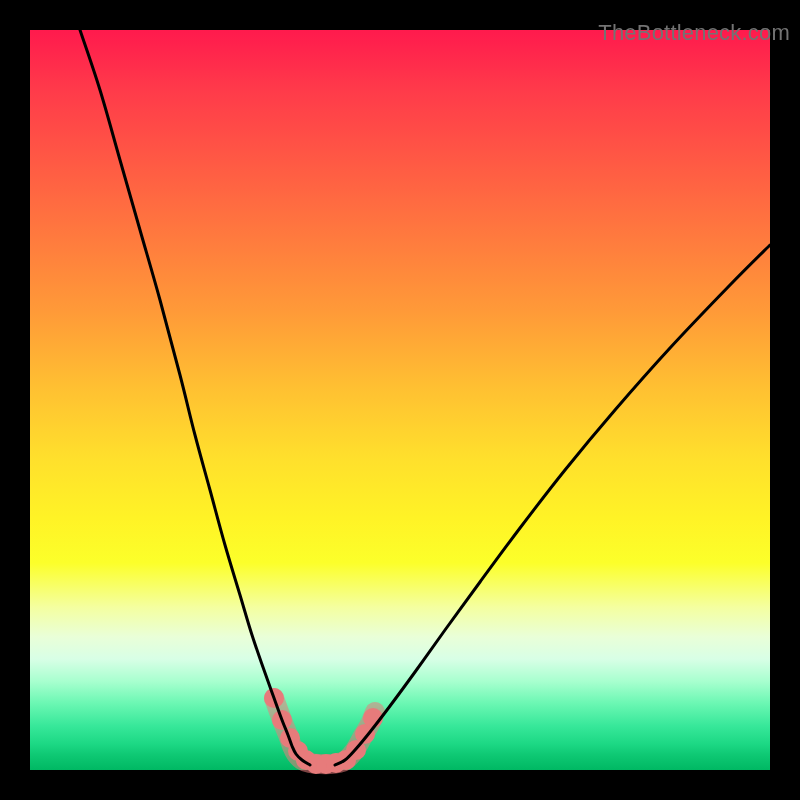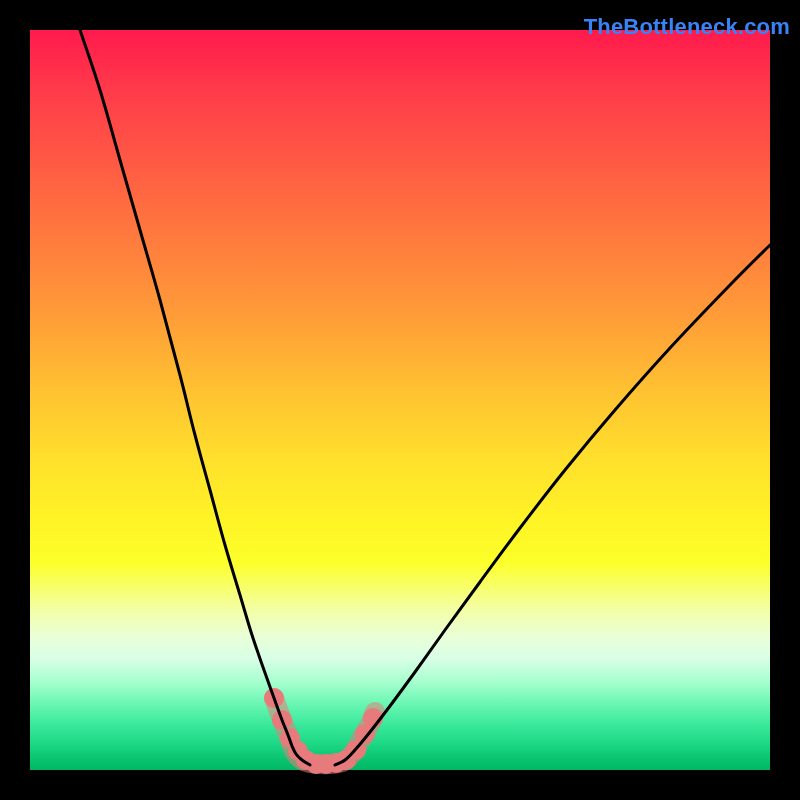--- a/index.html
+++ b/index.html
@@ -41,27 +41,26 @@
       #a8ffcf 88%,
       #6bf7b3 91%,
       #38e89a 94%,
       #1cd884 96.5%,
       #0ec873 98%,
       #00b863 100%
     );
   }
   .watermark {
     position: absolute;
-    top: 14px;
+    top: 20px;
     right: 10px;
-    color: #3b82f6;
+    color: #737373;
     font-size: 22px;
     letter-spacing: 0.2px;
     user-select: none;
-    font-weight: bold;
   }
   svg.curves {
     position: absolute;
     left: 30px;
     top: 30px;
     width: 740px;
     height: 740px;
     overflow: visible;
   }
 </style>

